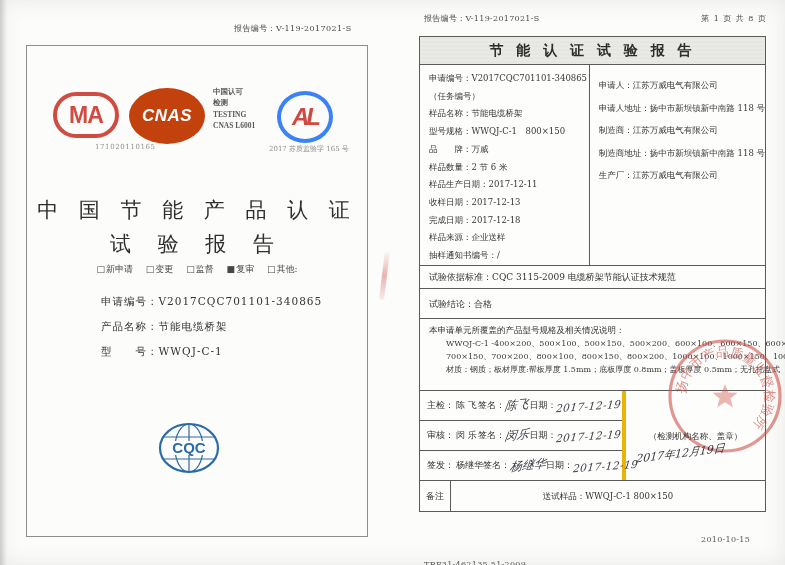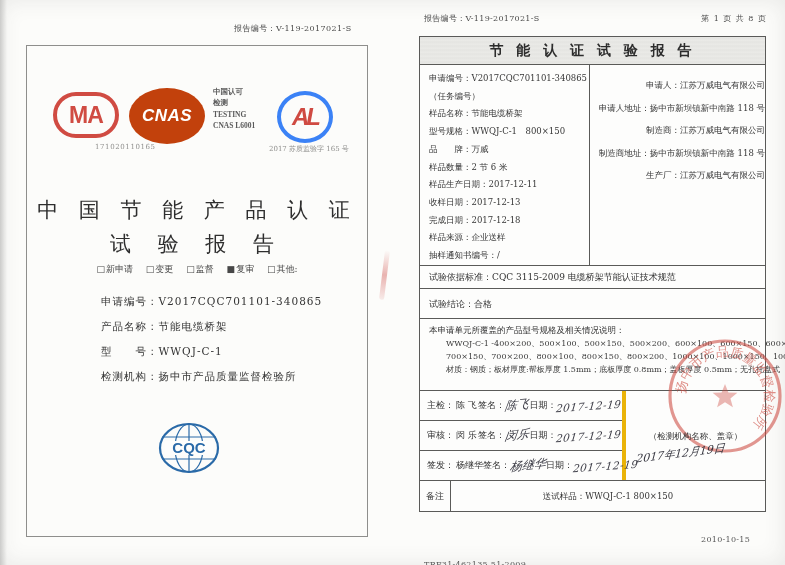--- a/index.html
+++ b/index.html
@@ -58,21 +58,21 @@
   .rp-table{position:absolute;left:419px;top:36px;width:347px;height:476px;border:1px solid #5a5a58;background:#fdfdfc;}
   .rp-row{position:absolute;left:0;width:100%;border-bottom:1px solid #5a5a58;}
 
   .rp-title{top:0;height:28px;background:repeating-linear-gradient(0deg,#e9e9e6,#e4e4e1 2px,#ebebe8 4px);
     display:flex;align-items:center;justify-content:center;font-size:14px;font-weight:bold;
     letter-spacing:4px;color:#2c2c2c;}
 
   .rp-info{top:28px;height:201px;display:flex;}
   .rp-info-left{width:176px;border-right:1px solid #5a5a58;padding:5px 0 0 9px;}
   .rp-info-left div{font-size:8.5px;line-height:17.7px;white-space:nowrap;color:#363636;}
-  .rp-info-right{flex:1;padding:9px 0 0 9px;text-align:right;}
+  .rp-info-right{flex:1;padding:9px 0 0 9px;}
   .rp-info-right div{font-size:8.5px;line-height:22.5px;white-space:nowrap;color:#363636;}
 
   .rp-standard{top:229px;height:23px;line-height:23px;padding-left:9px;font-size:9px;color:#333;}
   .rp-concl{top:252px;height:30px;line-height:30px;padding-left:9px;font-size:9px;color:#333;}
 
   .rp-cover{top:282px;height:72px;padding:6px 8px 6px 9px;}
   .rp-cover .hd{font-size:8.5px;color:#333;}
   .rp-cover .ln{font-size:8px;line-height:13px;color:#3a3a3a;margin-left:17px;white-space:nowrap;}
   .rp-cover .ln:first-of-type{margin-top:6px;}
 
@@ -140,21 +140,20 @@
       <span class="opt"><span class="mk">□</span><span>变更</span></span>
       <span class="opt"><span class="mk">□</span><span>监督</span></span>
       <span class="opt"><span class="mk">■</span><span>复审</span></span>
       <span class="opt"><span class="mk">□</span><span>其他:</span></span>
     </div>
 
     <div class="lp-fields">
       <div class="fline"><span>申请编号：</span><span>V2017CQC701101-340865</span></div>
       <div class="fline"><span>产品名称：</span><span>节能电缆桥架</span></div>
       <div class="fline"><span>型　　号：</span><span>WWQJ-C-1</span></div>
-      <div class="fline"><span>检测机构：</span><span>扬中市产品质量监督检验所</span></div>
     </div>
 
     <svg class="lp-cqc" viewBox="0 0 64 56">
       <ellipse cx="32" cy="28" rx="29" ry="24" fill="none" stroke="#2a6aa8" stroke-width="2.2"></ellipse>
       <ellipse cx="32" cy="28" rx="14" ry="24" fill="none" stroke="#2a6aa8" stroke-width="1.2"></ellipse>
       <line x1="32" y1="4" x2="32" y2="52" stroke="#2a6aa8" stroke-width="1.2"></line>
       <line x1="5" y1="17" x2="59" y2="17" stroke="#2a6aa8" stroke-width="1.2"></line>
       <line x1="5" y1="39" x2="59" y2="39" stroke="#2a6aa8" stroke-width="1.2"></line>
       <rect x="8" y="21" width="48" height="14" fill="#fdfdfc"></rect>
       <text x="32" y="33" text-anchor="middle" font-size="15" font-weight="bold" font-family="Liberation Sans, sans-serif" fill="#2a6aa8">CQC</text>

